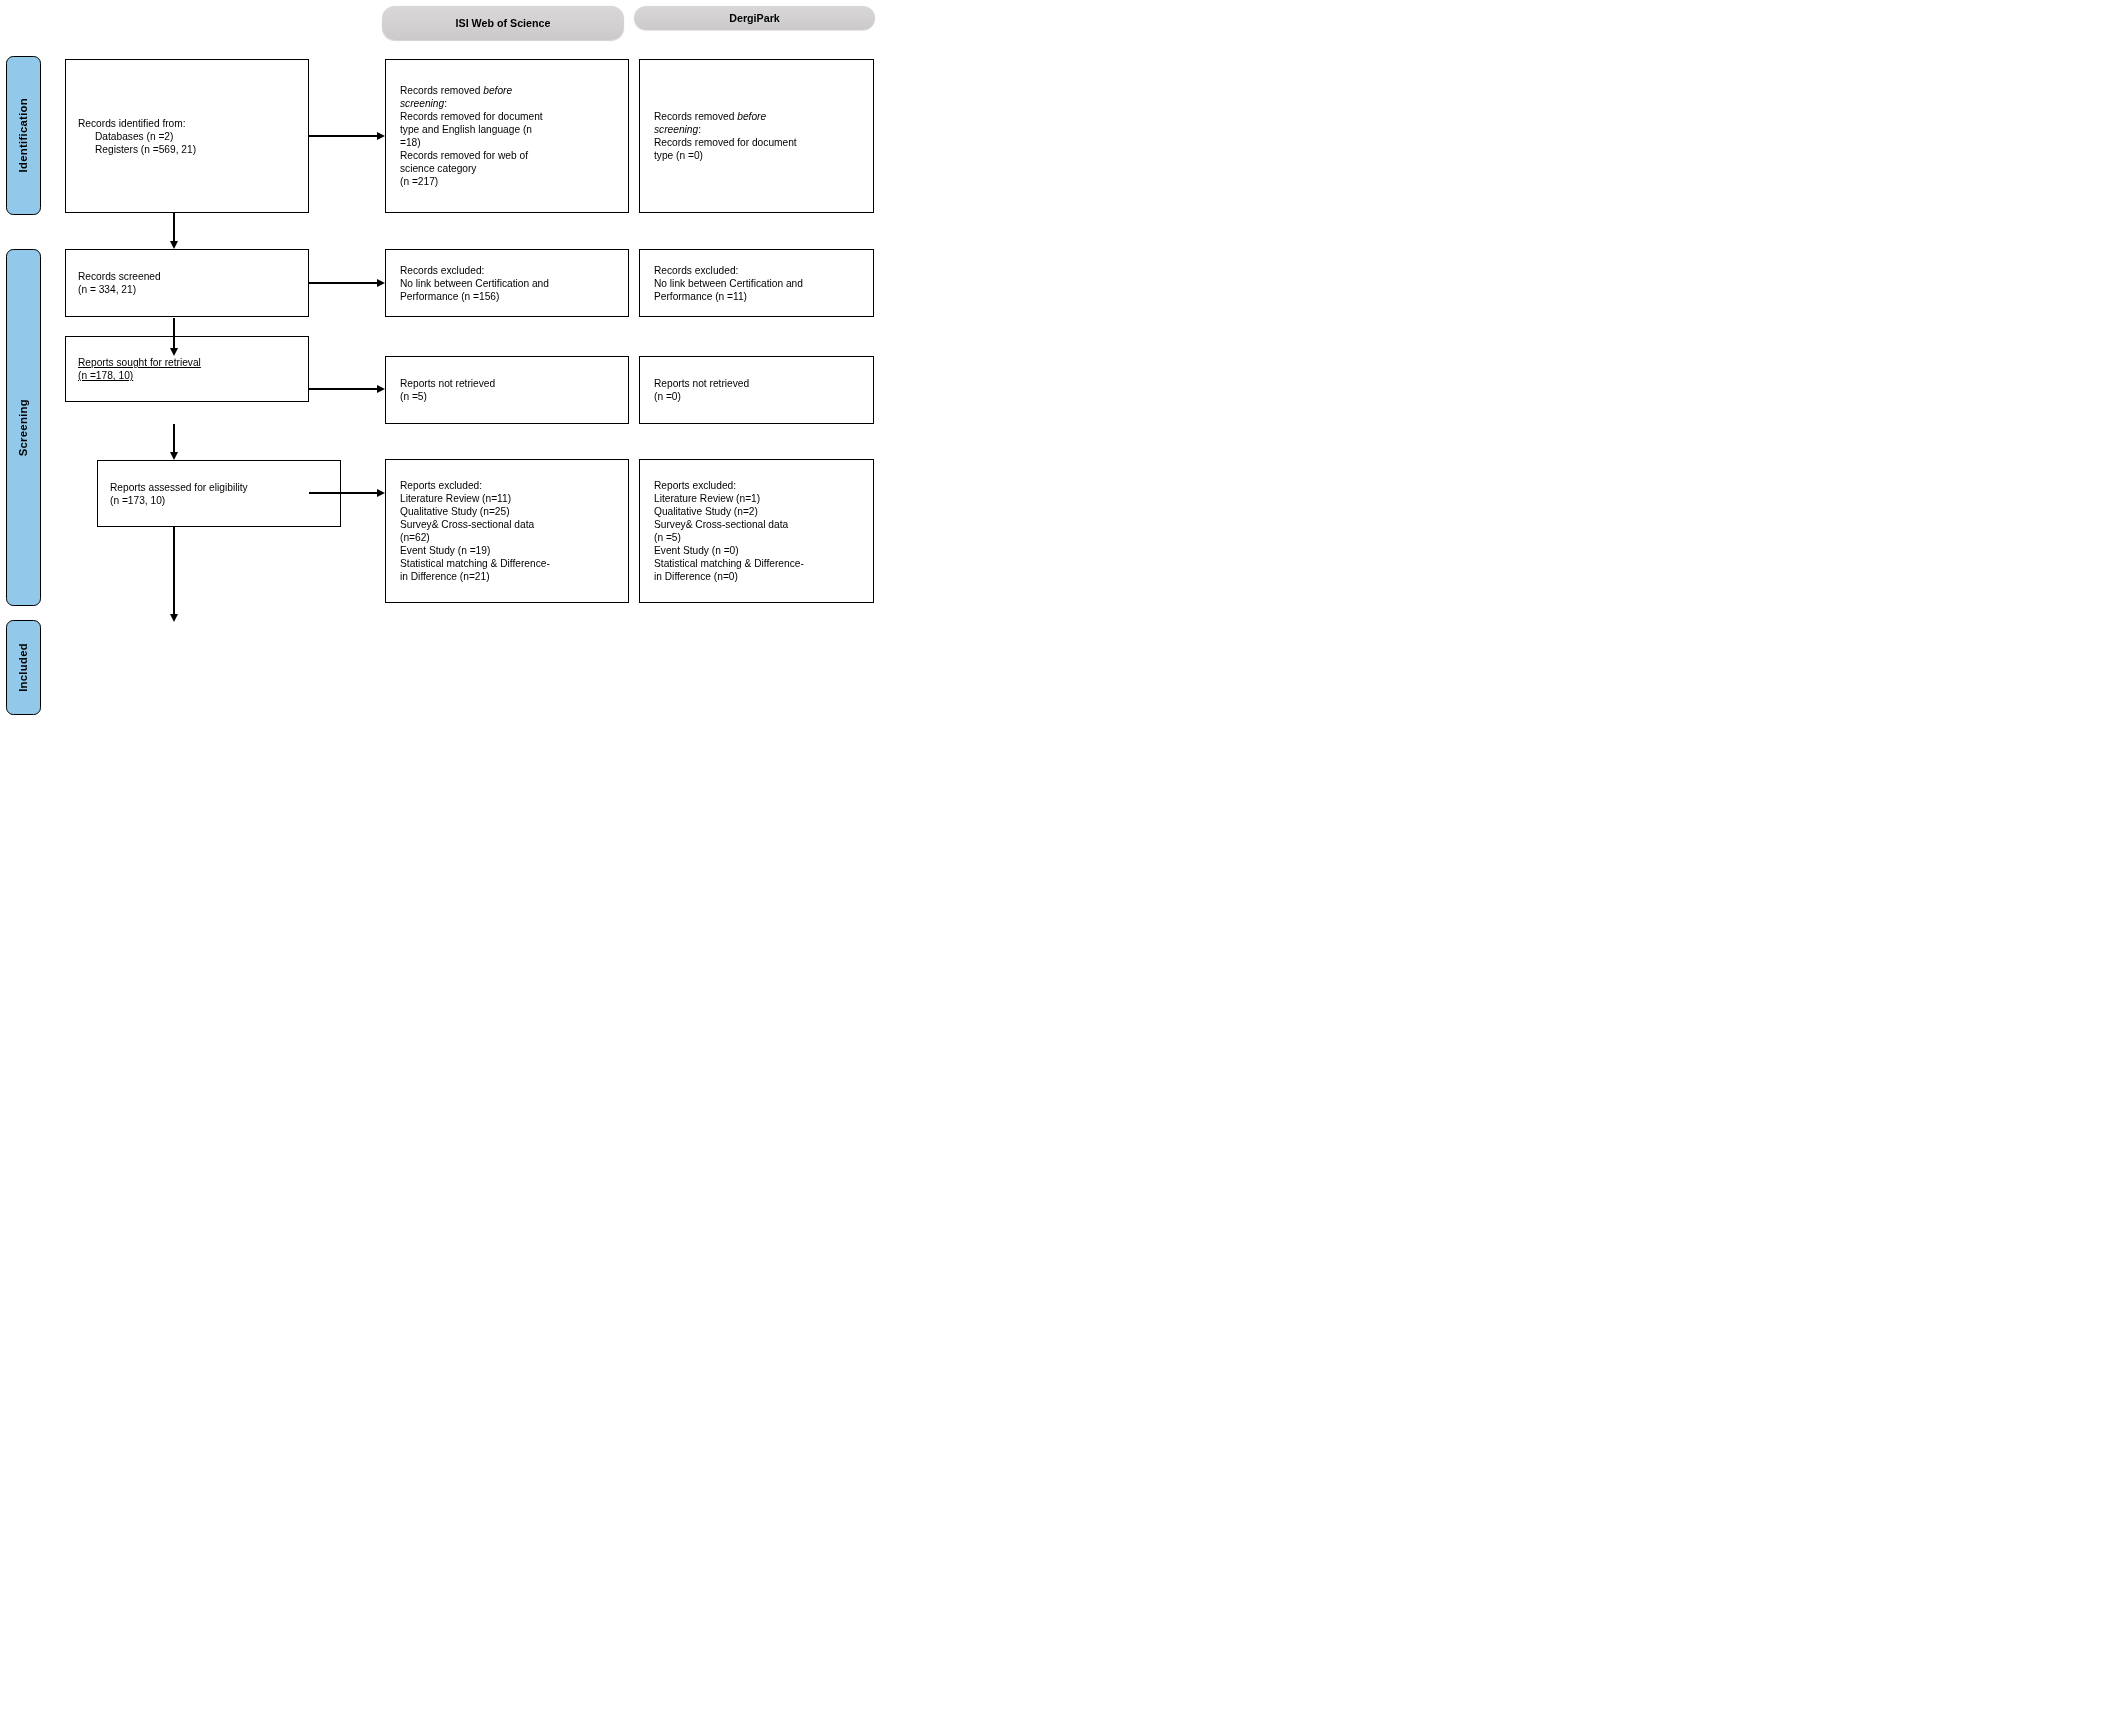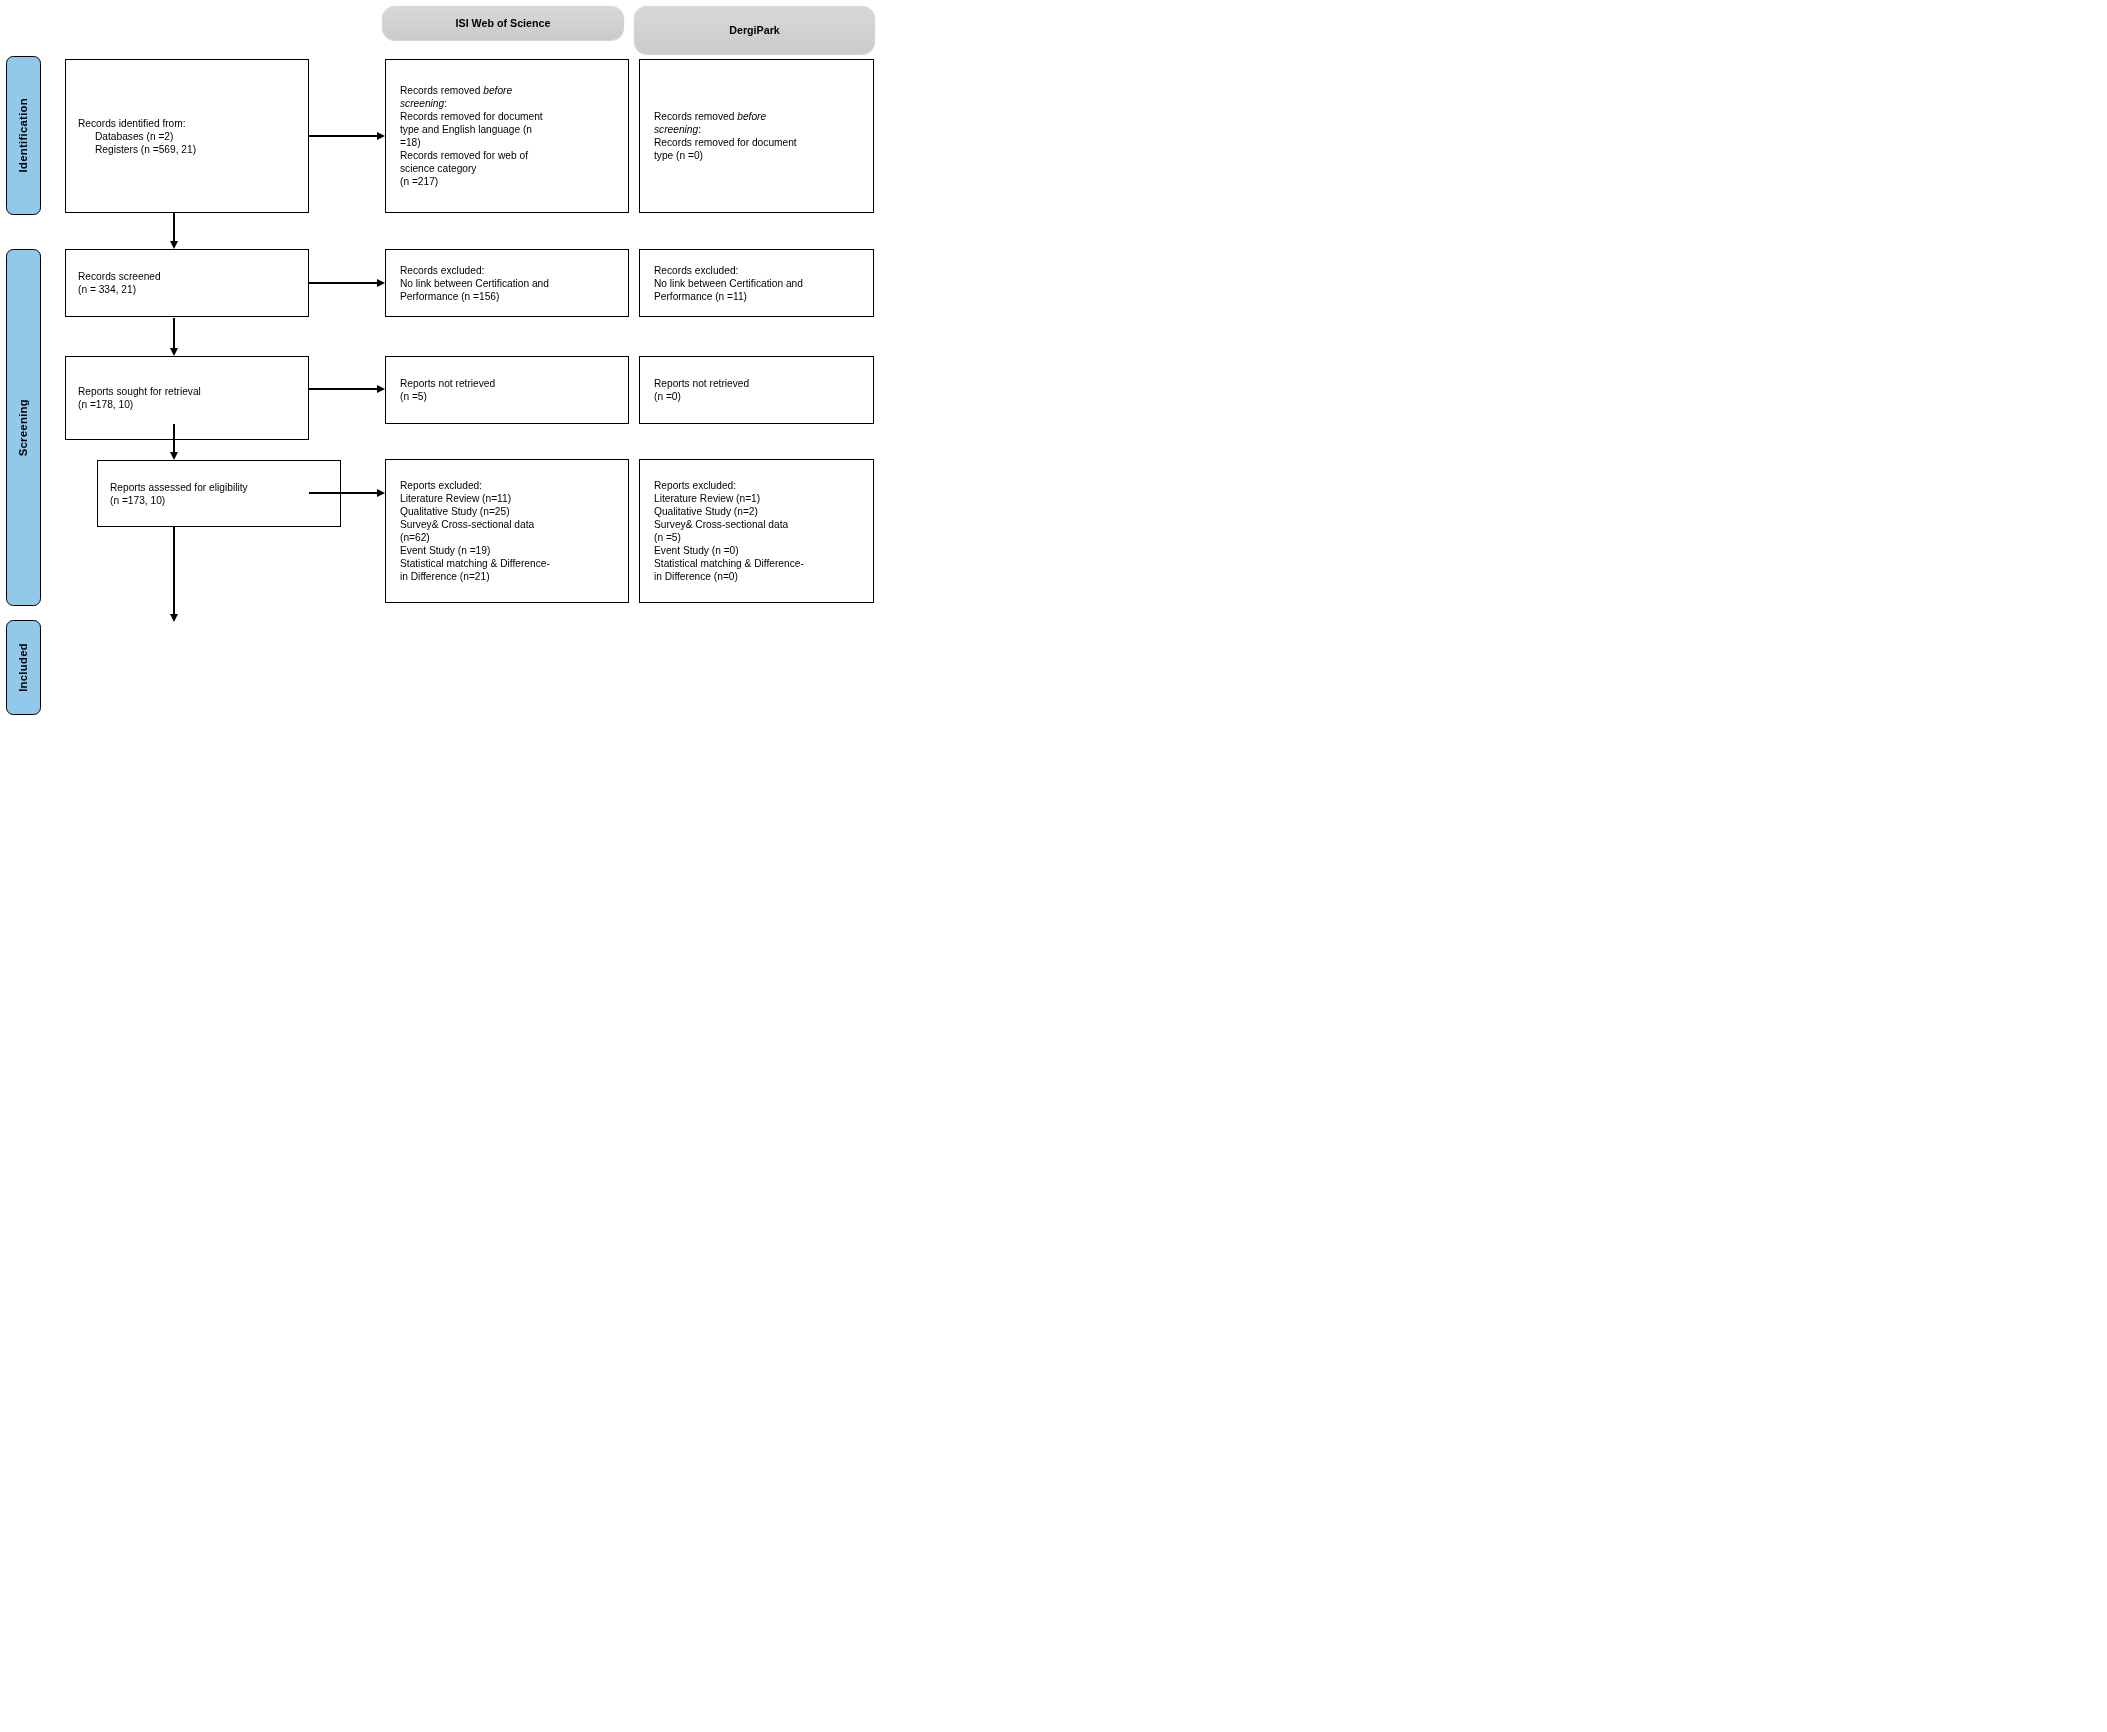--- a/index.html
+++ b/index.html
@@ -65,21 +65,21 @@
     border-left:4.5px solid transparent;border-right:4.5px solid transparent;border-top:8px solid var(--line);}
 </style>
 </head>
 <body>
 
 <div class="canvas">
 
   <div class="col-header" style="left:382px;top:5.6px;width:242px;height:34px;">
     <span>ISI Web of Science</span>
   </div>
-  <div class="col-header" style="left:634px;top:5.6px;width:241px;height:48px;">
+  <div class="col-header" style="left:634px;top:5.6px;width:241px;height:24px;">
     <span>DergiPark</span>
   </div>
 
   <div class="stage" style="left:5.6px;top:56px;width:35px;height:159px;">
     <span>Identification</span>
   </div>
   <div class="stage" style="left:5.6px;top:249px;width:35px;height:357px;">
     <span>Screening</span>
   </div>
   <div class="stage" style="left:5.6px;top:620px;width:35px;height:95px;">
@@ -92,21 +92,21 @@
         <div class="tl"><span>      Databases (n =2)</span></div>
         <div class="tl"><span>      Registers (n =569, 21)</span></div>
       </div>
   </div>
   <div class="box pad-main" style="left:65px;top:249px;width:244px;height:68px;">
     <div>
         <div class="tl"><span>Records screened</span></div>
         <div class="tl"><span>(n = 334, 21)</span></div>
       </div>
   </div>
-  <div class="box pad-main" style="left:65px;top:356px;width:244px;height:84px;">
+  <div class="box pad-main" style="left:65px;top:336px;width:244px;height:66px;text-decoration:underline;">
     <div>
         <div class="tl"><span>Reports sought for retrieval</span></div>
         <div class="tl"><span>(n =178, 10)</span></div>
       </div>
   </div>
   <div class="box pad-main" style="left:65px;top:460px;width:244px;height:67px;margin-left:32px;">
     <div>
         <div class="tl"><span>Reports assessed for eligibility</span></div>
         <div class="tl"><span>(n =173, 10)</span></div>
       </div>

